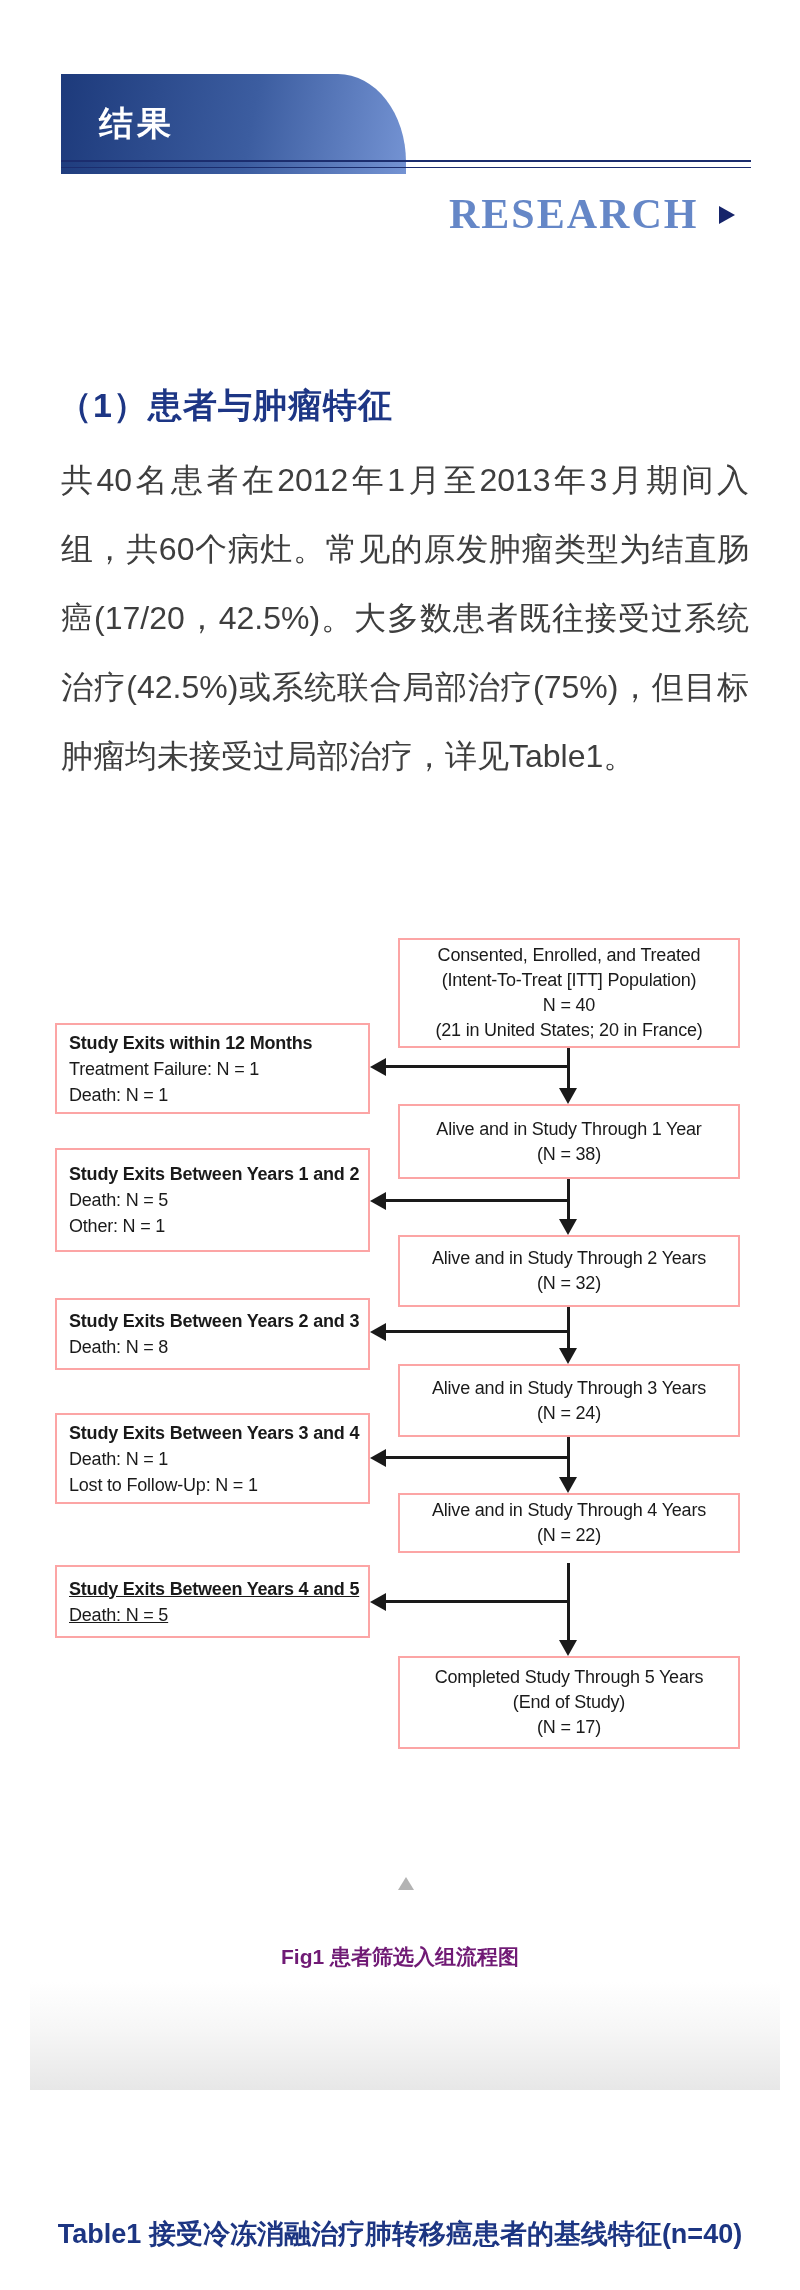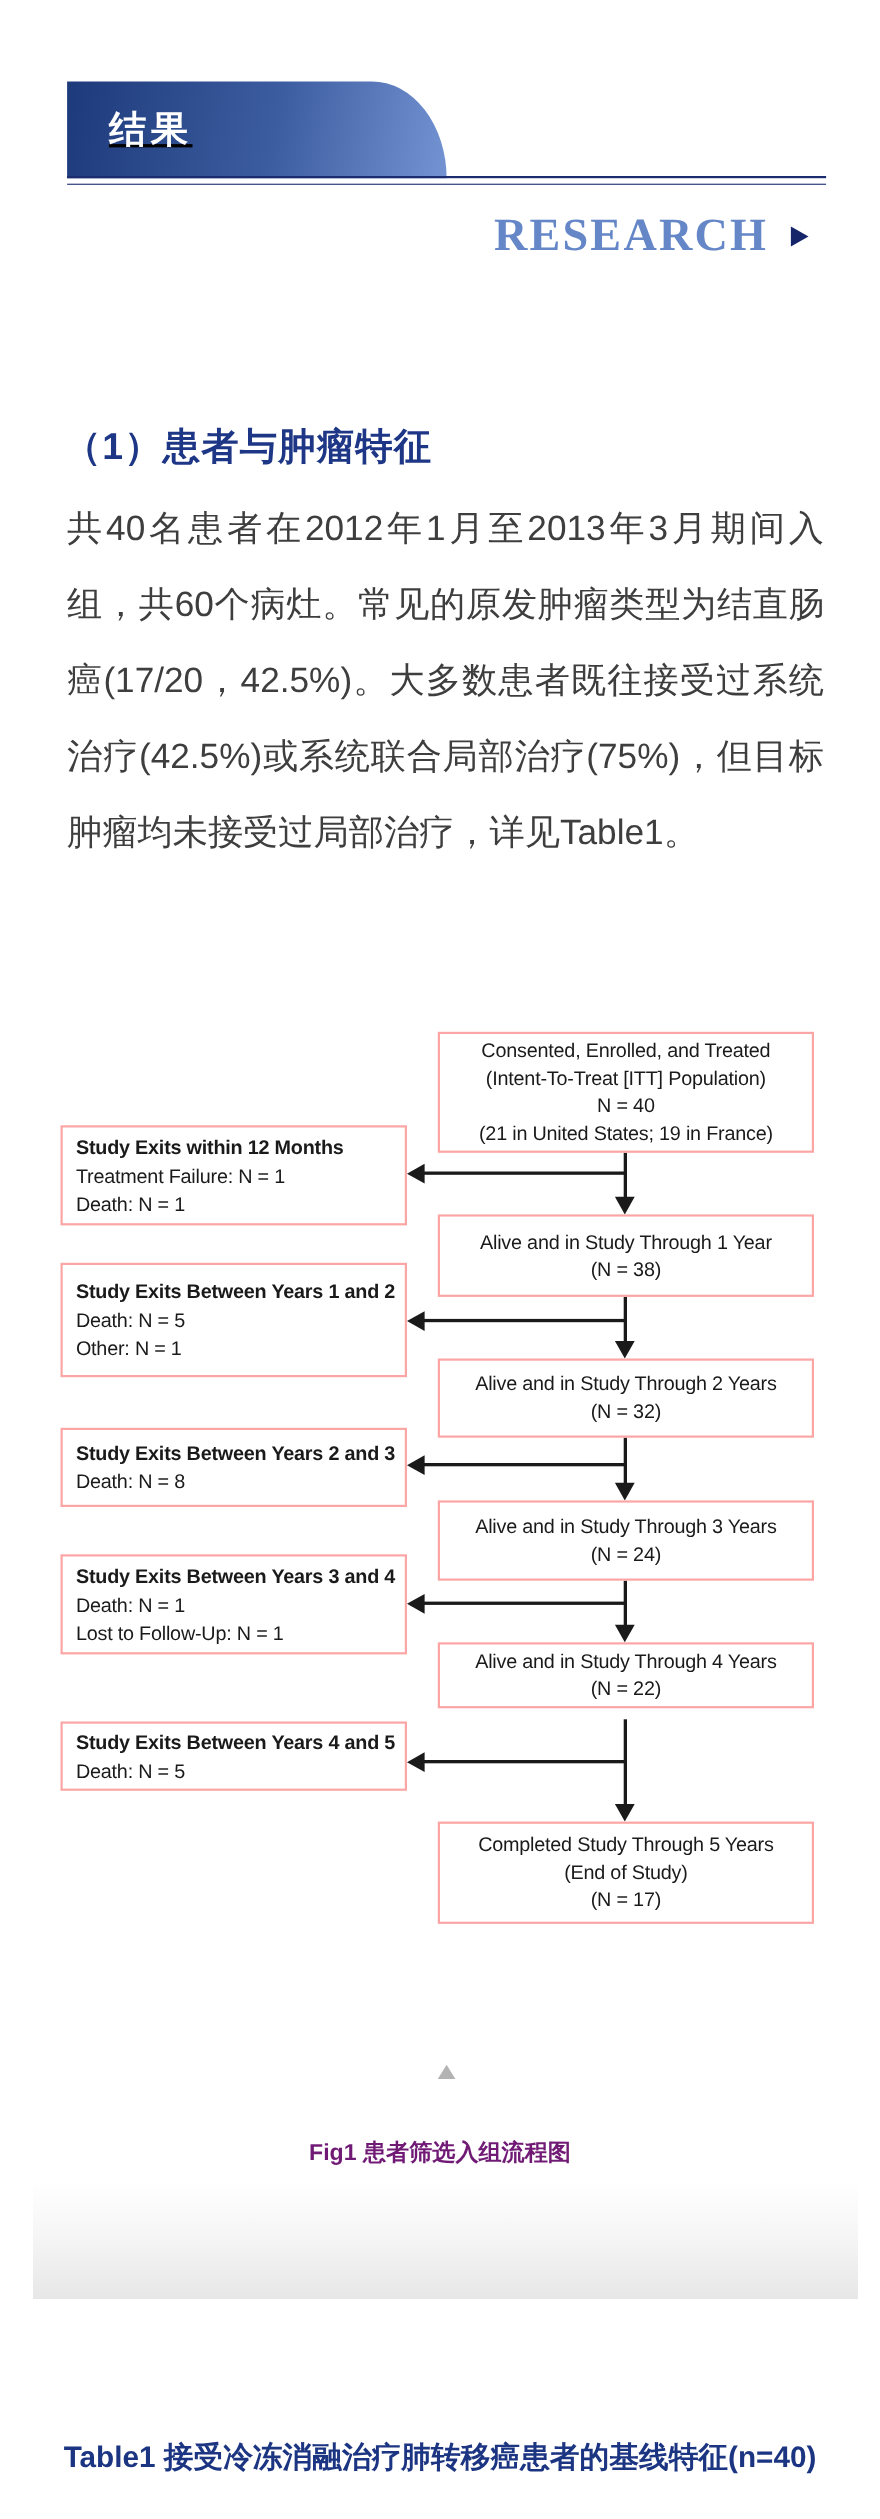--- a/index.html
+++ b/index.html
@@ -10,24 +10,24 @@
     height: 2290px;
     background: #ffffff;
     overflow: hidden;
     font-family: "Liberation Sans", sans-serif;
   }
 
   
   .banner {
     position: absolute;
     left: 61px; top: 74px;
-    width: 345px; height: 88px;
+    width: 345px; height: 100px;
     background: linear-gradient(100deg, #1d3a7b 0%, #3c5da0 55%, #7493d3 100%);
     border-top-right-radius: 68px 88px;
-    display: flex; align-items: center; text-decoration: underline;
+    display: flex; align-items: center;
   }
   .banner-title {
     margin-left: 38px;
     font-family: "Liberation Serif", serif;
     font-weight: bold;
     font-size: 34px;
     color: #ffffff;
     letter-spacing: 4px;
   }
   .rule-thick {
@@ -105,21 +105,21 @@
   .m0 { top: 938px;  height: 110px; }
   .m1 { top: 1104px; height: 75px; }
   .m2 { top: 1235px; height: 72px; }
   .m3 { top: 1364px; height: 73px; }
   .m4 { top: 1493px; height: 60px; }
   .m5 { top: 1656px; height: 93px; }
   .e0 { top: 1023px; height: 91px; }
   .e1 { top: 1148px; height: 104px; }
   .e2 { top: 1298px; height: 72px; }
   .e3 { top: 1413px; height: 91px; }
-  .e4 { top: 1565px; height: 63px; }
+  .e4 { top: 1565px; height: 73px; text-decoration: underline; }
 
   .trunk { position: absolute; left: 567px; width: 3px; background: #1a1a1a; }
   .t0 { top: 1046px; height: 46px; }
   .t1 { top: 1177px; height: 46px; }
   .t2 { top: 1305px; height: 47px; }
   .t3 { top: 1435px; height: 46px; }
   .t4 { top: 1563px; height: 81px; }
   .arrow-down {
     position: absolute; left: 559px;
     width: 0; height: 0;
@@ -224,21 +224,21 @@
     <div class="arrow-left la0"></div>
     <div class="arrow-left la1"></div>
     <div class="arrow-left la2"></div>
     <div class="arrow-left la3"></div>
     <div class="arrow-left la4"></div>
 
     <div class="fbox main m0">
       <div>Consented, Enrolled, and Treated</div>
       <div>(Intent-To-Treat [ITT] Population)</div>
       <div>N = 40</div>
-      <div>(21 in United States; 19 in France)</div>
+      <div>(21 in United States; 20 in France)</div>
     </div>
     <div class="fbox main m1">
       <div>Alive and in Study Through 1 Year</div>
       <div>(N = 38)</div>
     </div>
     <div class="fbox main m2">
       <div>Alive and in Study Through 2 Years</div>
       <div>(N = 32)</div>
     </div>
     <div class="fbox main m3">

